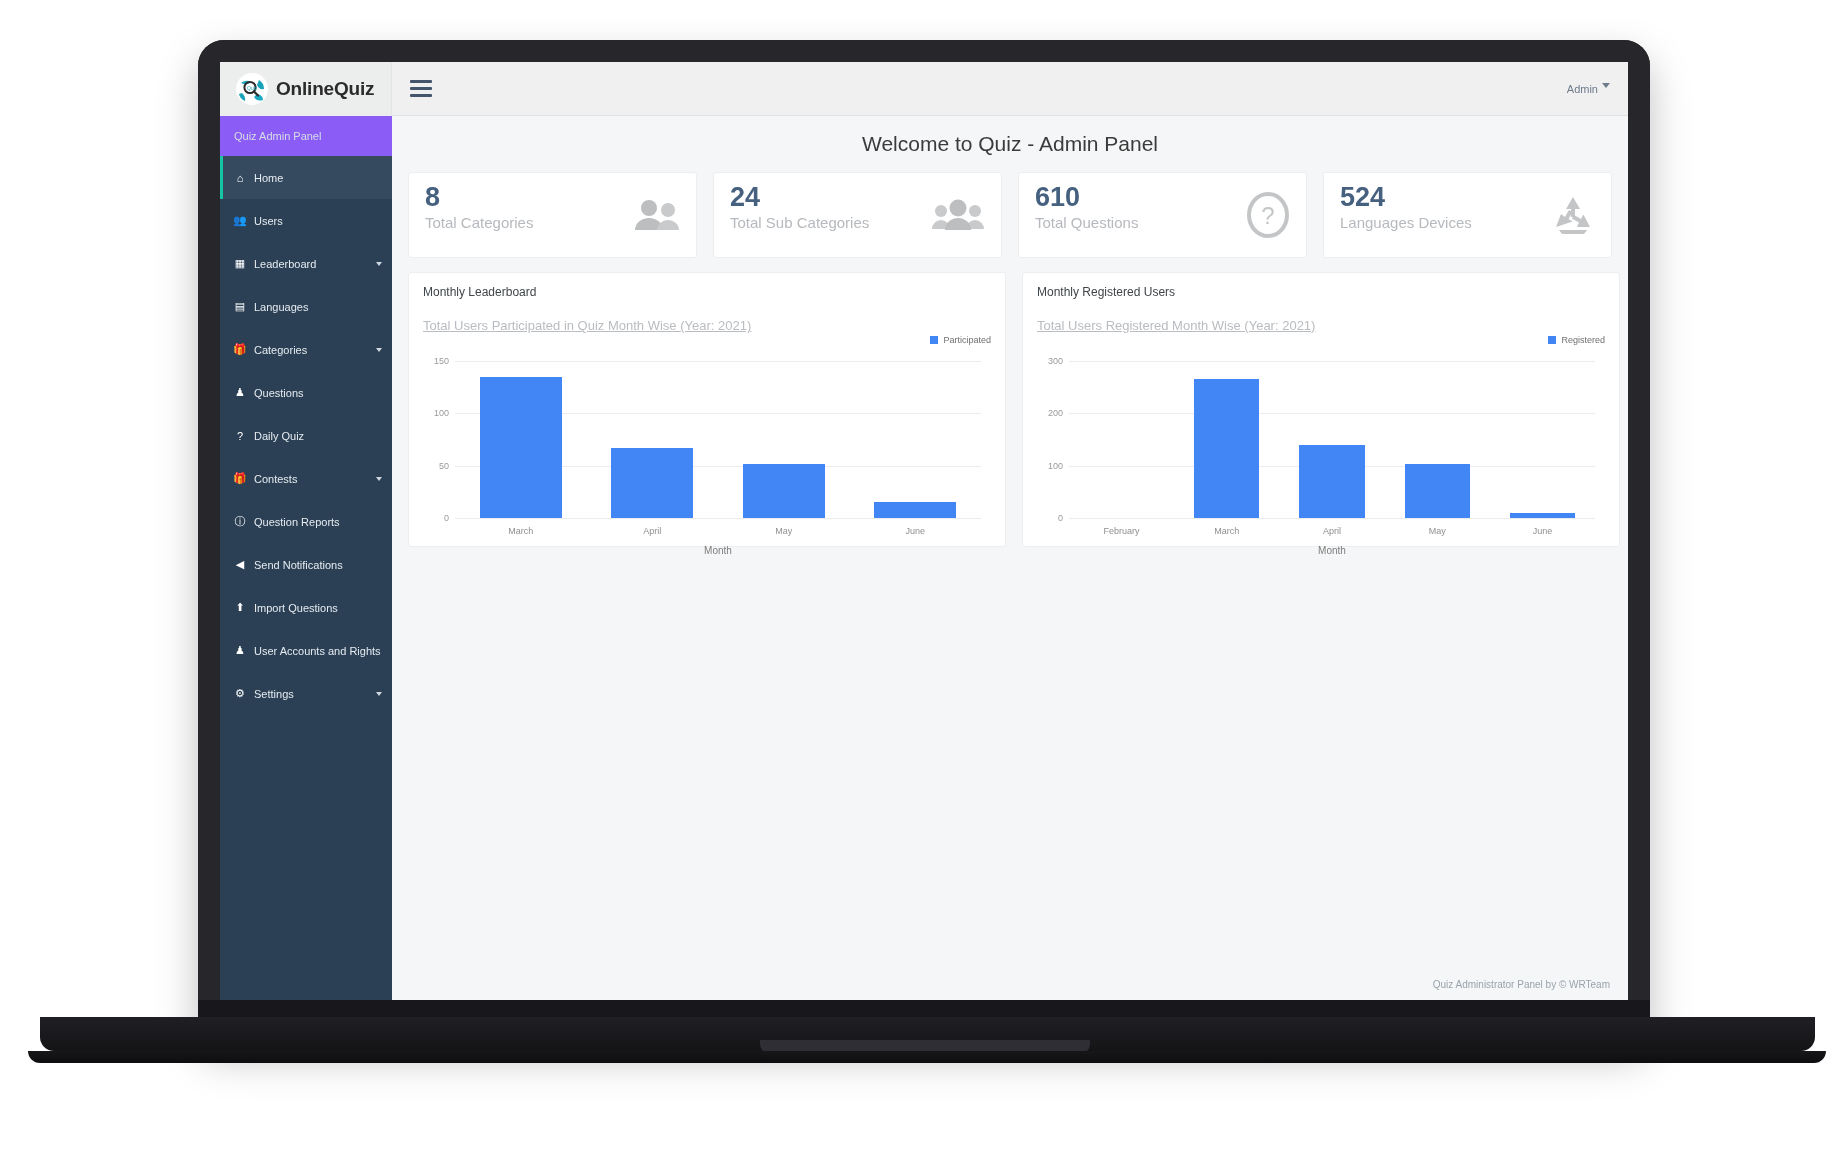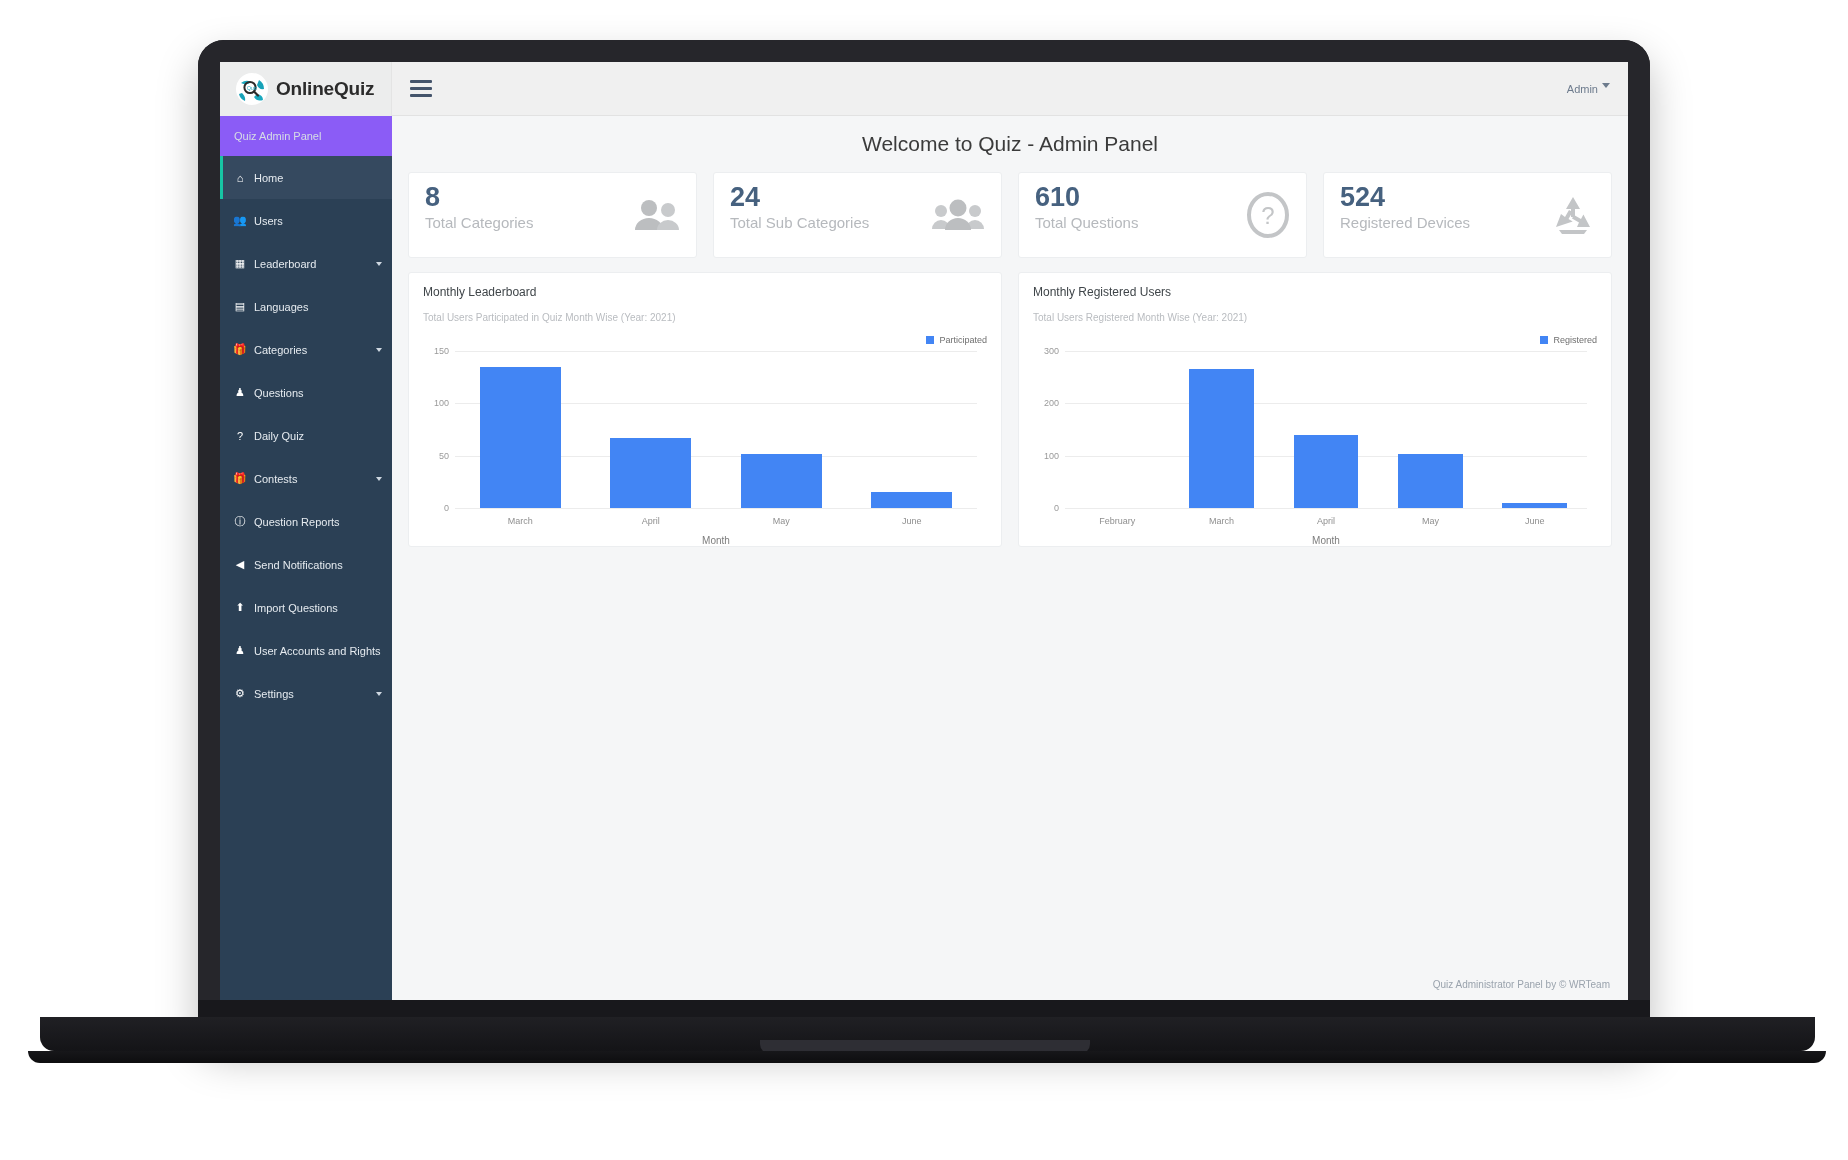--- a/index.html
+++ b/index.html
@@ -181,33 +181,33 @@
   }
   .stat-icon {
     position: absolute; right: 16px; top: 50%;
     transform: translateY(-50%);
     color: #c4c6c8;
     display: flex; align-items: center;
   }
 
   .charts-row {
     display: flex; gap: 16px;
-    padding: 14px 16px 0 16px;
+    padding: 14px 8px 0 16px;
   }
   .chart-card {
     flex: 1;
     background: #ffffff;
     border: 1px solid #eceef0;
     border-radius: 3px;
     padding: 12px 14px 14px 14px;
     height: 275px;
     position: relative;
   }
   .chart-title { font-size: 12px; color: #3f4549; }
-  .chart-sub { font-size: 10px; color: #b9bcc0; margin-top: 13px; }
+  .chart-sub { font-size: 13px; color: #b9bcc0; margin-top: 19px; text-decoration: underline; }
   .chart-area {
     position: relative;
     margin-top: 10px;
     height: 215px;
   }
   .plot {
     position: absolute;
     left: 32px; right: 10px; top: 18px; bottom: 40px;
   }
   .gridline {
@@ -402,21 +402,21 @@
             <div class="stat-label">Total Questions</div>
             <div class="stat-icon">
               <svg width="44" height="46" viewBox="0 0 44 46">
                 <ellipse cx="22" cy="23" rx="19" ry="21" fill="none" stroke="#c3c5c7" stroke-width="4"></ellipse>
                 <text x="22" y="32" text-anchor="middle" font-size="24" fill="#c3c5c7" font-family="Liberation Sans, sans-serif">?</text>
               </svg>
             </div>
           </div>
           <div class="stat-card">
             <div class="stat-num">524</div>
-            <div class="stat-label">Registered Devices</div>
+            <div class="stat-label">Languages Devices</div>
             <div class="stat-icon">
               <svg width="44" height="42" viewBox="0 0 44 42">
                 <path d="M22 3 l7 12 h-5 v8 h-4 v-8 h-5 Z" fill="#c3c5c7"></path>
                 <path d="M5 33 l5-13 4 3 4-7 3.5 2 -4 7 4.2 2.6 Z" fill="#c3c5c7"></path>
                 <path d="M39 33 l-13 0 2-4.5 -7-4 2-3.5 7 4 2.4-4.4 Z" fill="#c3c5c7"></path>
                 <path d="M8 36 h28 l-3 4 h-22 Z" fill="#c3c5c7"></path>
               </svg>
             </div>
           </div>
         </div>

